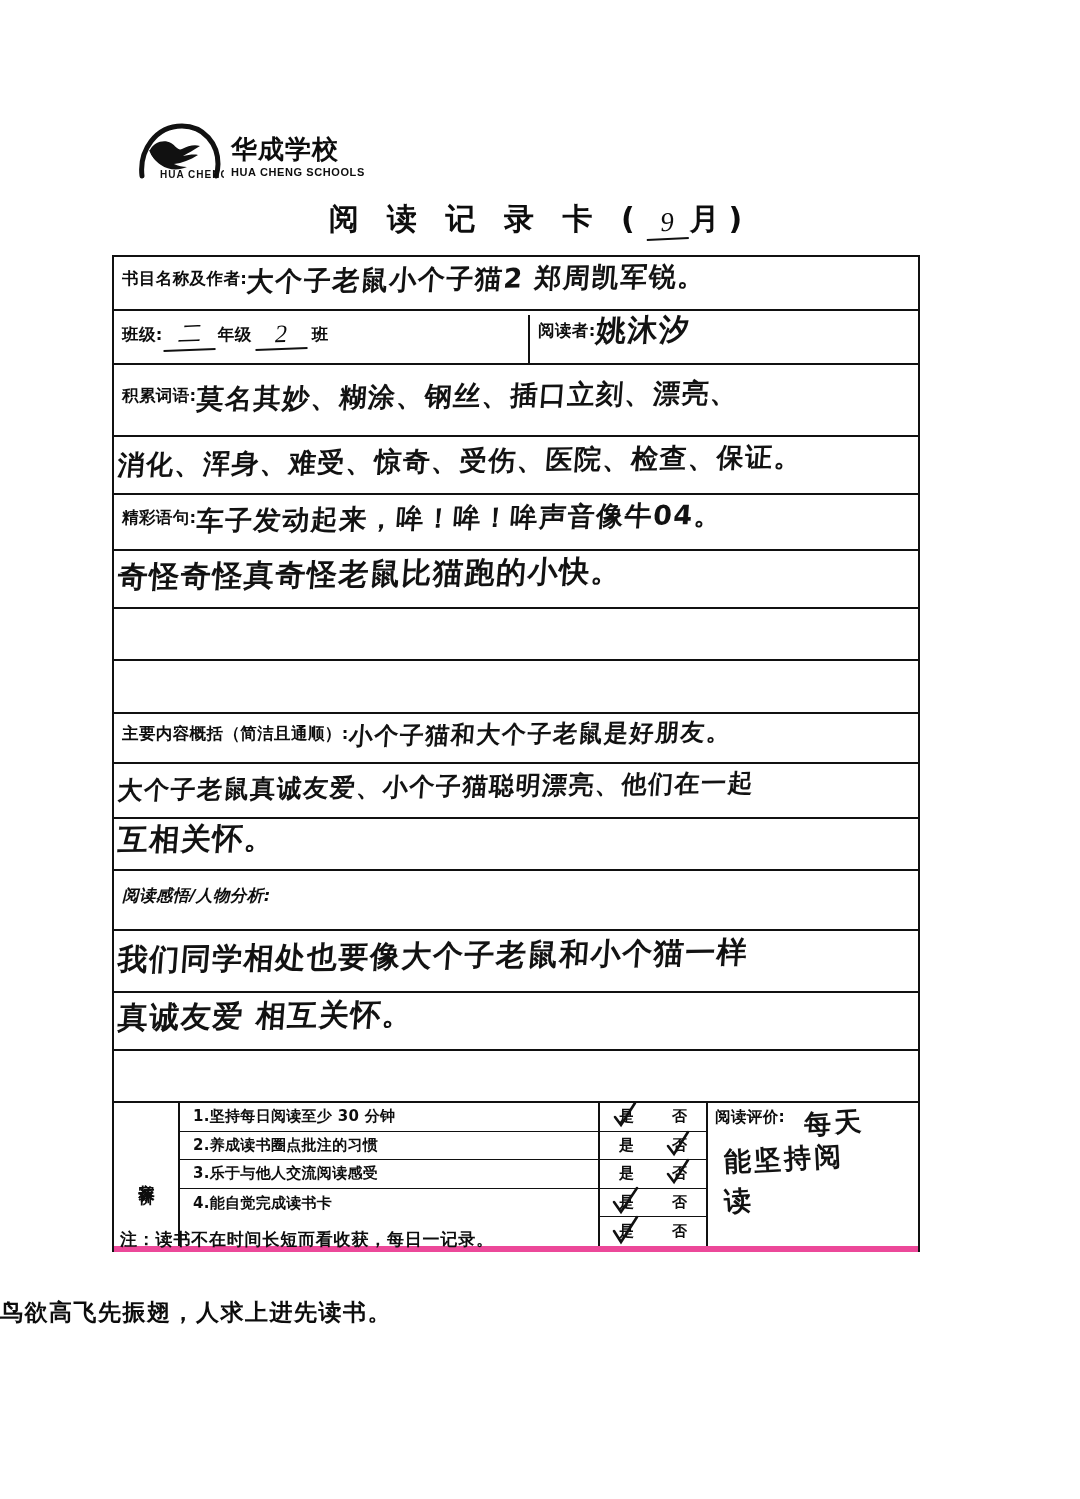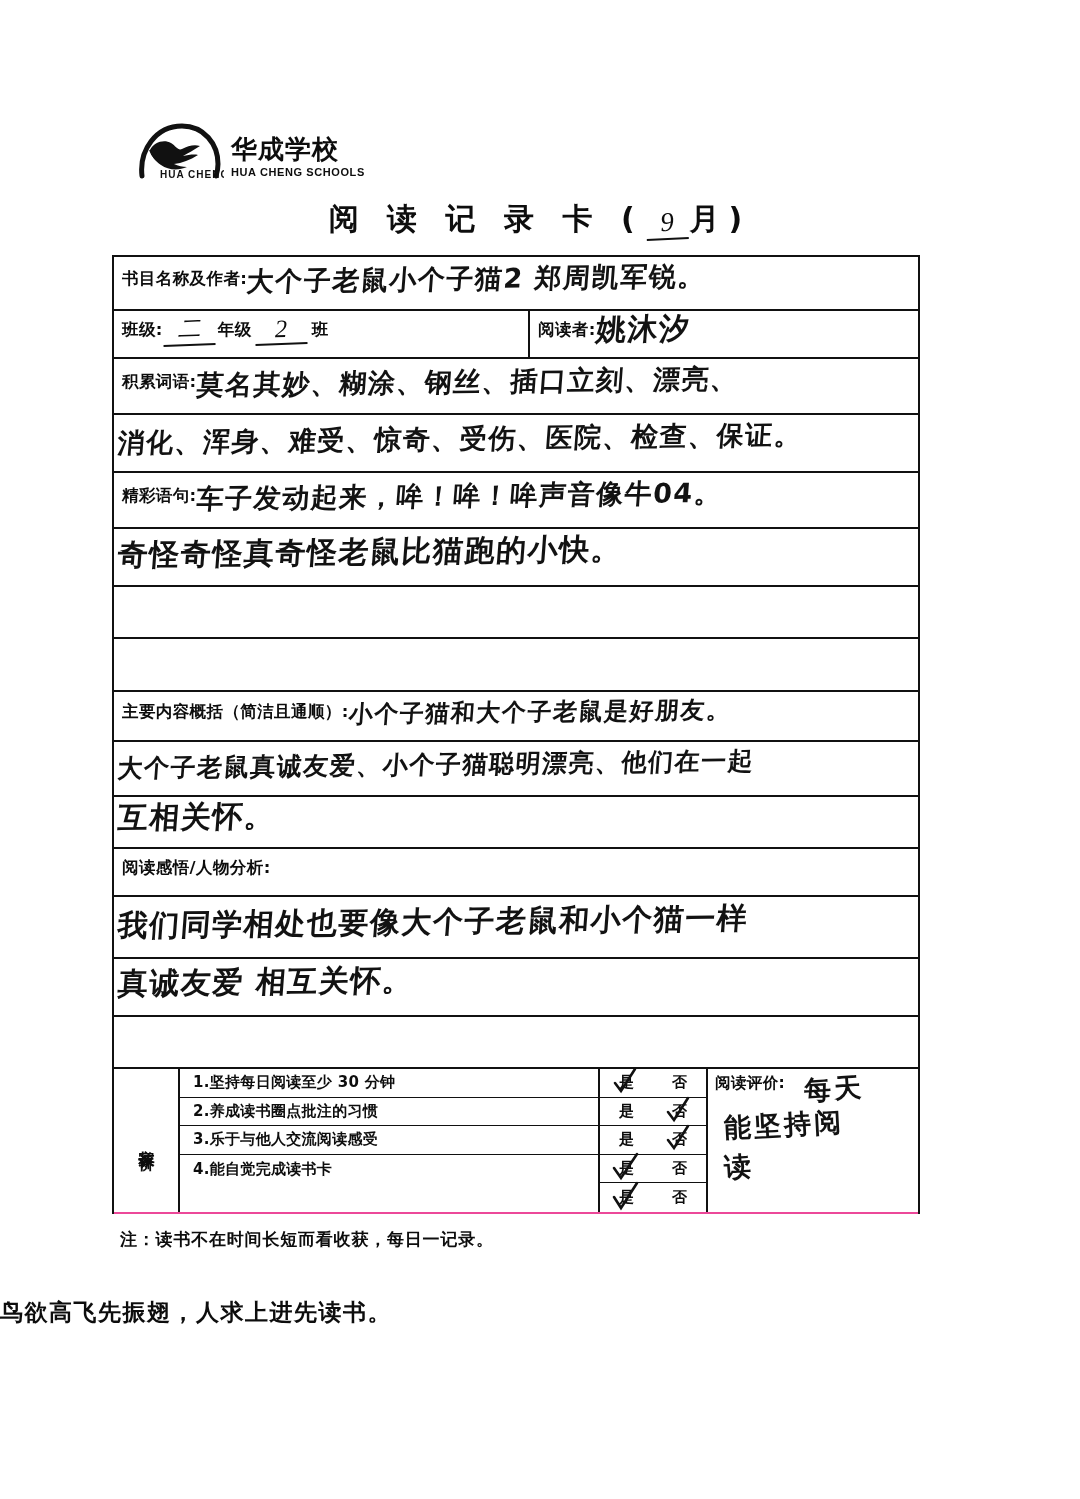--- a/index.html
+++ b/index.html
@@ -122,31 +122,31 @@
     color: #121212;
     letter-spacing: 1.5px;
     transform: skewX(-5deg) rotate(-0.7deg);
     display: inline-block;
     white-space: nowrap;
   }
   .hand.big { font-size: 27px; }
   .hand.xl  { font-size: 30px; }
 
   .r-title   { height: 54px; }
-  .r-class   { height: 48px; }
-  .r-words1  { height: 56px; }
+  .r-class   { height: 54px; align-items: flex-end; }
+  .r-words1  { height: 72px; }
   .r-words2  { height: 58px; }
   .r-sent1   { height: 56px; }
   .r-sent2   { height: 58px; }
   .r-blank   { height: 52px; }
   .r-blank2  { height: 53px; }
   .r-summary { height: 50px; }
   .r-sum2    { height: 55px; }
   .r-sum3    { height: 52px; }
-  .r-feel    { height: 48px; }
+  .r-feel    { height: 60px; font-style: italic; }
   .r-feel2   { height: 62px; }
   .r-feel3   { height: 58px; }
   .r-tail    { height: 52px; }
 
   .fill-line {
     flex: 1 1 auto;
     overflow: visible;
     white-space: nowrap;
     display: flex;
     align-items: center;
@@ -166,21 +166,21 @@
     font-family: "Liberation Serif", serif;
     font-weight: 400;
     font-style: italic;
     transform: rotate(-2deg);
     vertical-align: -3px;
   }
   .blank-ul.w-grade { min-width: 52px; font-size: 23px; }
   .blank-ul.w-class { min-width: 52px; font-size: 25px; }
 
   
-  .eval-row { display: flex; border-bottom: 2px solid #ec4899; }
+  .eval-row { display: flex; border-bottom: 6px solid #ec4899; }
   .eval-label {
     flex: 0 0 66px;
     border-right: 2px solid #111;
     display: flex;
     align-items: center;
     justify-content: center;
     font-size: 16px;
     font-weight: 600;
     letter-spacing: 2px;
     font-family: "DejaVu Sans", sans-serif;

